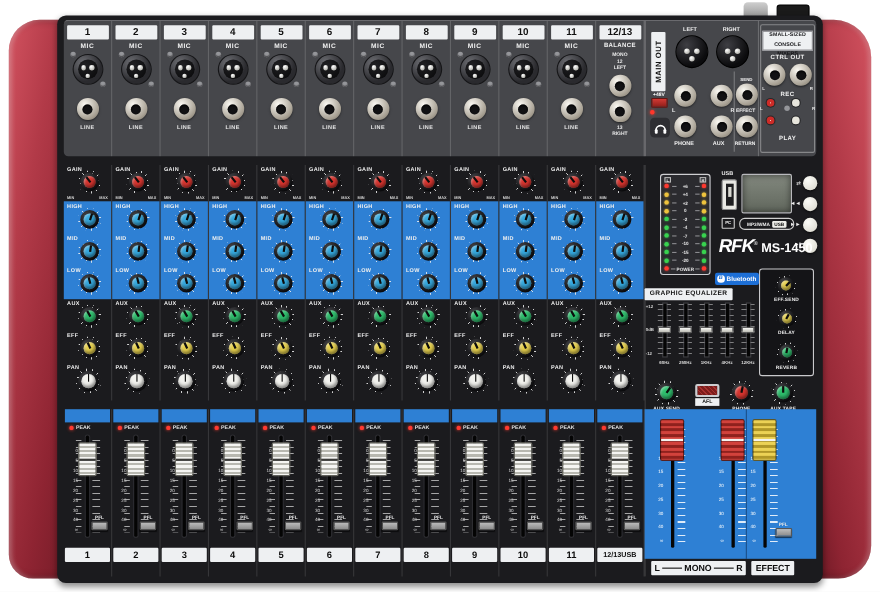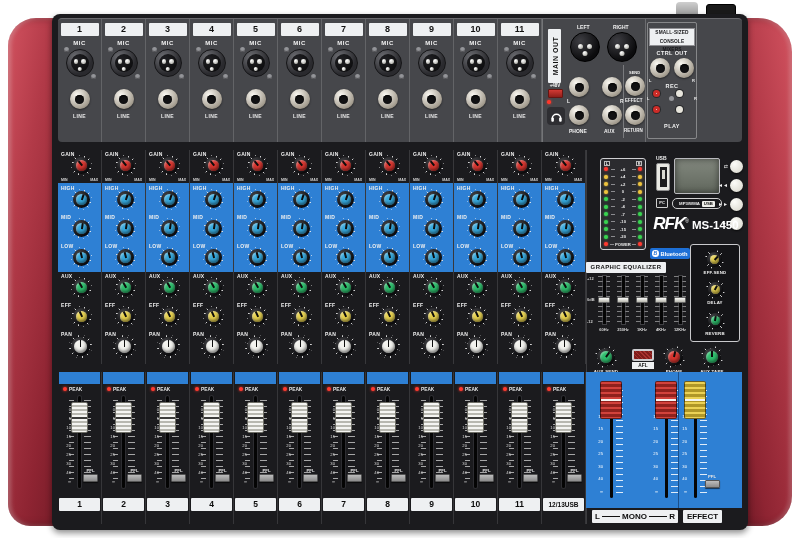--- a/index.html
+++ b/index.html
@@ -344,20 +344,35 @@
       <div class="xlr">
                 <i class="pin p1"></i>
                 <i class="pin p2"></i>
                 <i class="pin p3"></i>
               </div>
       <i class="screw s2"></i>
     </div>
     <div class="tr-jack"></div>
     <div class="line-lbl">LINE</div>
   </div>
+<div class="jack-col balance-col" id="balance-col">
+          <div class="num-strip"><span>12/13</span></div>
+          <div class="bal-lbl">BALANCE</div>
+          <div class="tiny-grp">
+            <div>MONO</div>
+            <div>12</div>
+            <div>LEFT</div>
+          </div>
+          <div class="tr-jack"></div>
+          <div class="tr-jack"></div>
+          <div class="tiny-grp">
+            <div>13</div>
+            <div>RIGHT</div>
+          </div>
+        </div>
 
         <div class="main-col">
           <div class="mo-strip">
               <span>MAIN OUT</span>
             </div>
           <span class="mo-lab" style="left:34px;top:5px;">LEFT</span>
           <span class="mo-lab" style="left:70px;top:5px;">RIGHT</span>
           <div class="xlrm" style="left:27px;top:13px;">
               <i class="pin p1"></i>
               <i class="pin p2"></i>

